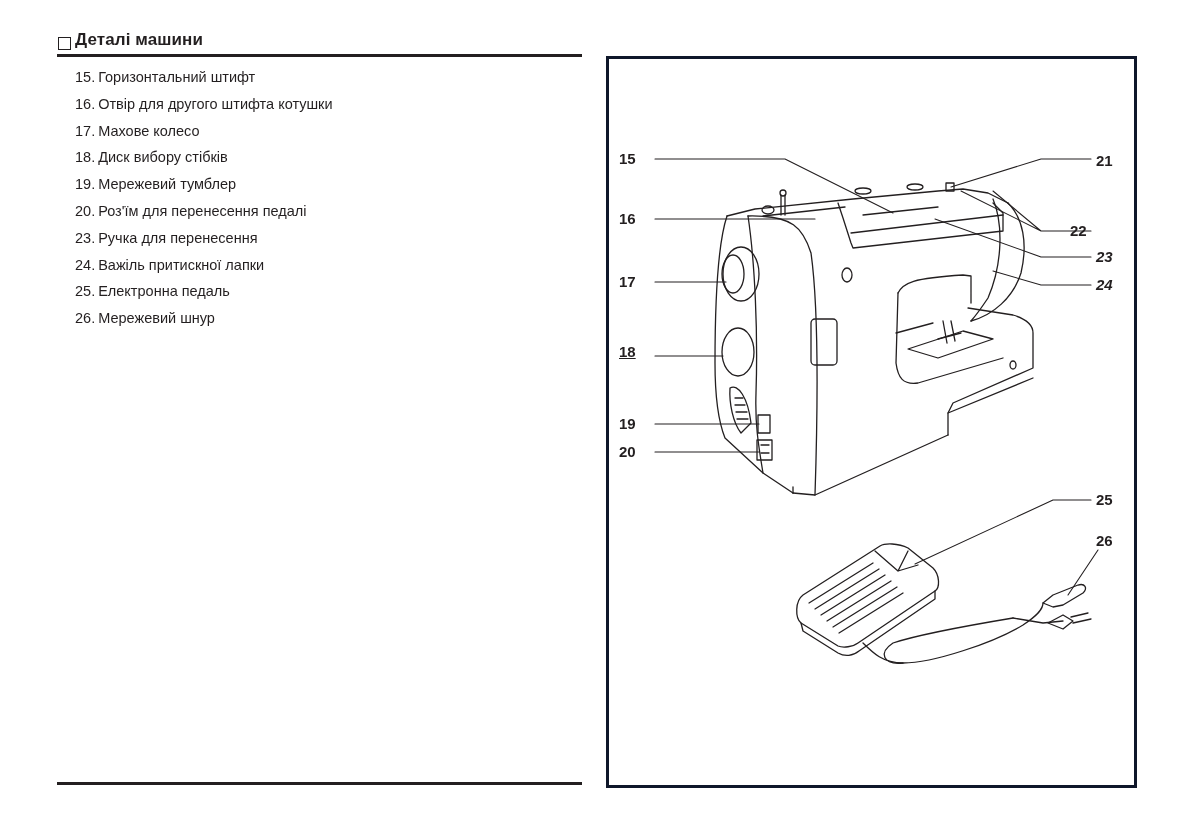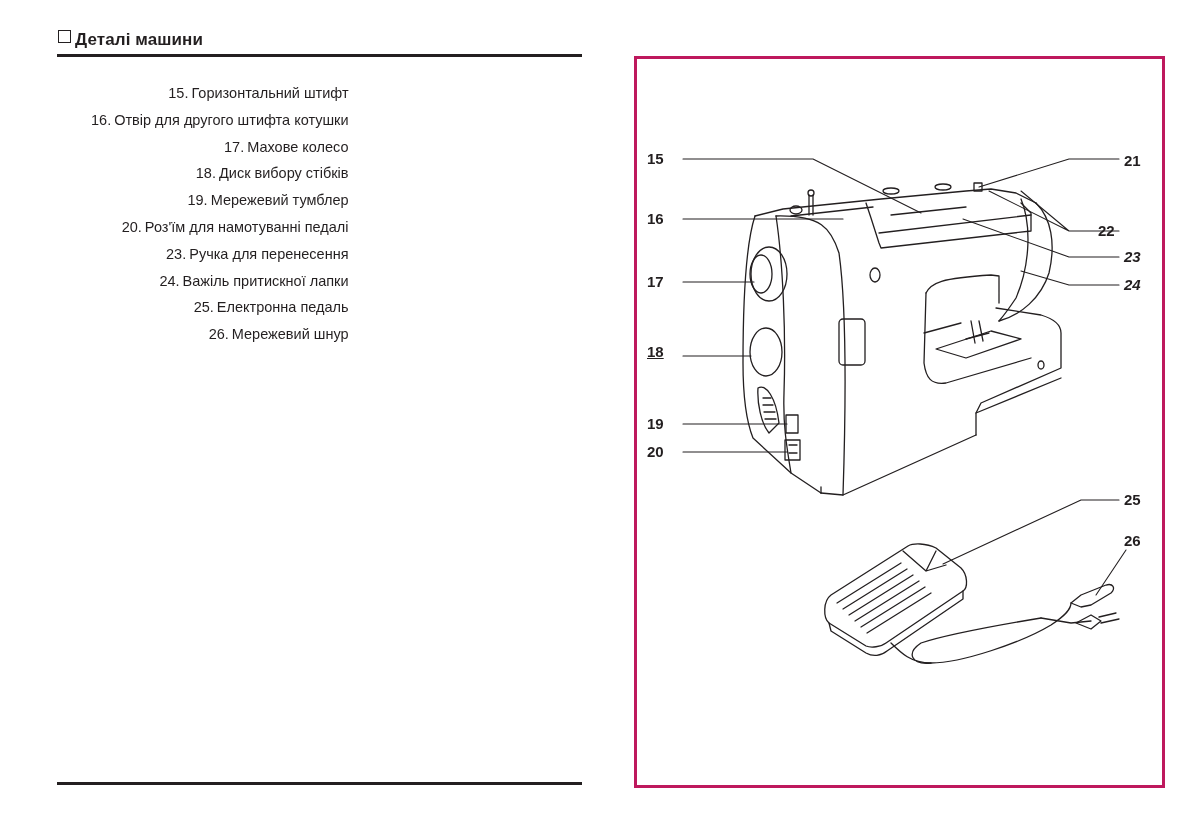--- a/index.html
+++ b/index.html
@@ -1,45 +1,45 @@
 <!DOCTYPE html>
 <html><head>
 <meta charset="utf-8">
 <style>
   html, body { margin:0; padding:0; background:#ffffff; }
   body { width:1192px; height:840px; position:relative; overflow:hidden; font-family:"Liberation Sans", sans-serif; color:#231f20; }
-  .heading { position:absolute; left:58px; top:30px; display:flex; align-items:flex-start; gap:4px; }
+  .heading { position:absolute; left:58px; top:30px; display:flex; align-items:flex-end; gap:4px; }
   .heading .box { width:11px; height:11px; border:1px solid #231f20; display:inline-block; }
   .heading .title { font-weight:bold; font-size:17px; letter-spacing:0.1px; }
   .rule-top { position:absolute; left:57px; top:54px; width:525px; height:3px; background:#231f20; }
   .rule-bottom { position:absolute; left:57px; top:782px; width:525px; height:3px; background:#231f20; }
-  .list { position:absolute; left:75px; top:64px; margin:16px; padding:0; list-style:none;text-align:right; }
+  .list { position:absolute; left:75px; top:64px; margin:0; padding:0; list-style:none; }
   .list li { font-size:14.5px; line-height:26.8px; white-space:nowrap; }
   .list .num { display:inline-block; }
   .list .txt { margin-left:3px; }
-  .figure { position:absolute; left:606px; top:56px; width:525px; height:726px; border:3px solid #be185d; box-sizing:content-box;margin-left:28px; }
+  .figure { position:absolute; left:606px; top:56px; width:525px; height:726px; border:3px solid #0f172a; box-sizing:content-box; }
   .figure svg { position:absolute; left:0; top:0; }
   .callout { position:absolute; font-weight:bold; font-size:15px; }
 </style>
 </head>
 <body>
 
 <div class="heading">
   <span class="box"></span>
   <span class="title">Деталі машини</span>
 </div>
 <div class="rule-top"></div>
 
 <ul class="list">
   <li><span class="num">15.</span><span class="txt">Горизонтальний штифт</span></li>
   <li><span class="num">16.</span><span class="txt">Отвір для другого штифта котушки</span></li>
   <li><span class="num">17.</span><span class="txt">Махове колесо</span></li>
   <li><span class="num">18.</span><span class="txt">Диск вибору стібків</span></li>
   <li><span class="num">19.</span><span class="txt">Мережевий тумблер</span></li>
-  <li><span class="num">20.</span><span class="txt">Роз'їм для намотуванні педалі</span></li>
+  <li><span class="num">20.</span><span class="txt">Роз'їм для перенесення педалі</span></li>
   <li><span class="num">23.</span><span class="txt">Ручка для перенесення</span></li>
   <li><span class="num">24.</span><span class="txt">Важіль притискної лапки</span></li>
   <li><span class="num">25.</span><span class="txt">Електронна педаль</span></li>
   <li><span class="num">26.</span><span class="txt">Мережевий шнур</span></li>
 </ul>
 
 <div class="rule-bottom"></div>
 
 <div class="figure">
   <svg width="525" height="726" viewBox="606 56 525 726" fill="none" stroke="#231f20" stroke-width="1.3" stroke-linejoin="round" stroke-linecap="round">

